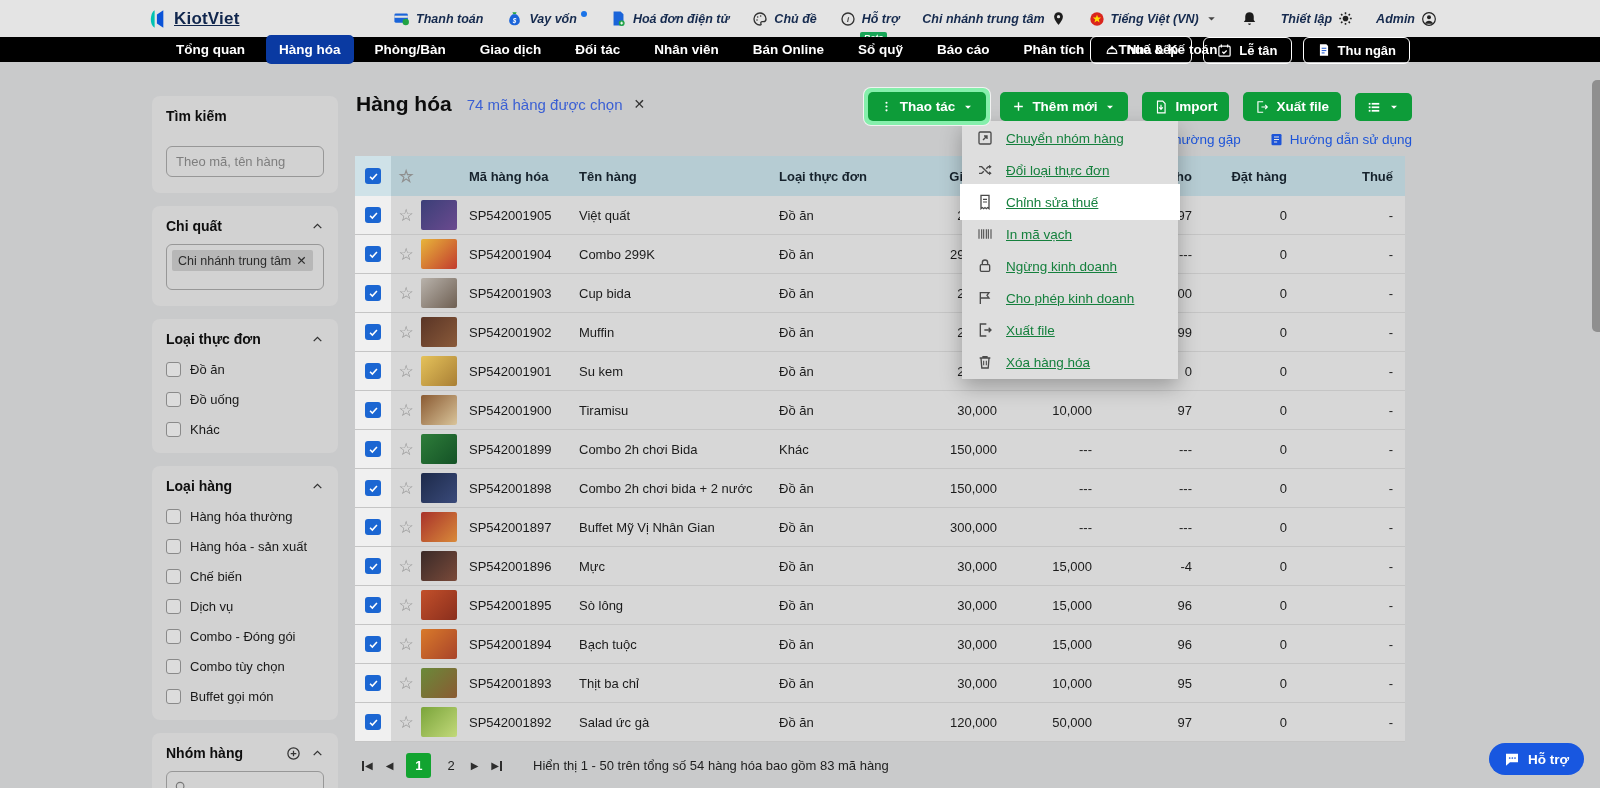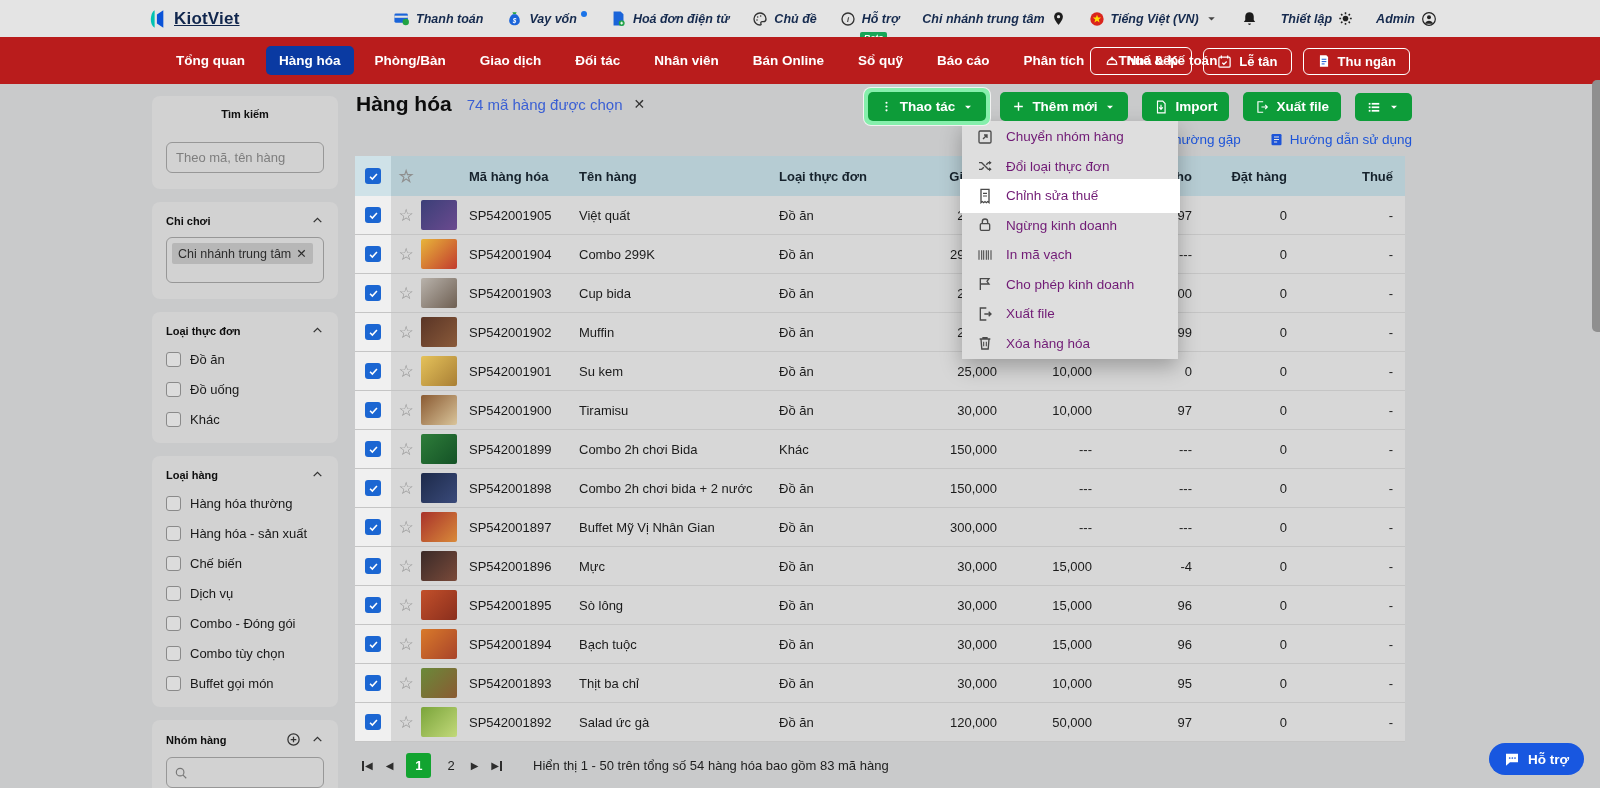--- a/index.html
+++ b/index.html
@@ -17,34 +17,34 @@
   .brand { margin-left:145px; display:flex; align-items:center; gap:7px; }
   .brand-name { font-size:17px; font-weight:bold; color:#10264d; letter-spacing:.2px;text-decoration:underline; }
   .topmenu { position:absolute; right:163px; display:flex; align-items:center; gap:23px; }
   .topitem { display:flex; align-items:center; gap:6px; font-size:12.5px; font-weight:bold;
     color:#152a4e; position:relative; cursor:pointer; white-space:nowrap;font-style:italic; }
   .beta-badge { position:absolute; left:20px; top:21px; background:#18a657; color:#fff;
     font-size:9px; font-weight:bold; padding:1px 4px; border-radius:2px; }
   .blue-dot { width:6px; height:6px; border-radius:50%; background:#1a73e8; margin:-10px 0 0 -2px; }
 
   
-  .navbar { position:absolute; top:37px; left:0; right:0; height:47px; background:#b91c1c;
+  .navbar { position:absolute; top:37px; left:0; right:0; height:25px; background:#000000;
     display:flex; align-items:center; z-index:5; }
   .tabs { margin-left:163px; display:flex; align-items:center; gap:8px; }
   .tab { color:#fff; font-size:13.5px; font-weight:bold; padding:7px 13px; border-radius:5px;
     cursor:pointer; white-space:nowrap; }
   .tab.active { background:#0a3aa2; }
   .quick-btns { position:absolute; right:190px; display:flex; gap:11px;align-items:flex-end; }
   .qbtn { display:flex; align-items:center; gap:7px; border:1.5px solid #ffffff; border-radius:6px;
     color:#fff; font-size:13px; font-weight:bold; padding:5px 13px; cursor:pointer; white-space:nowrap; }
 
   
   .sidebar { position:absolute; left:152px; top:96px; width:186px; }
   .card { background:#d2d2d2; border-radius:8px; padding:12px 14px 16px; margin-bottom:13px; }
-  .card-head { display:flex; align-items:center; font-size:11px; font-weight:bold; color:#0e0e0e;justify-content:center; }
+  .card-head { display:flex; align-items:center; font-size:14px; font-weight:bold; color:#0e0e0e; }
   .card-head .spacer { flex:1; }
   .side-input { margin-top:22px; width:100%; border:1px solid #979797; border-radius:6px;
     background:transparent; padding:7px 9px; font-size:13px; color:#555;
     font-family:"Liberation Sans",sans-serif; outline:none; }
   .side-input::placeholder { color:#7e7e7e; }
   .branch-box { margin-top:10px; border:1px solid #979797; border-radius:6px; min-height:46px; padding:5px; }
   .branch-tag { display:inline-flex; align-items:center; gap:5px; background:#b7b7b7; color:#2d2d2d;
     font-size:12.5px; padding:3px 6px; border-radius:2px; }
   .chk-row { display:flex; align-items:center; gap:9px; margin-top:15px; font-size:13px; color:#191919; cursor:pointer; }
   .chk { width:15px; height:15px; border:1.5px solid #8a8a8a; border-radius:3px; background:#dcdcdc; flex:0 0 auto; }
@@ -63,22 +63,22 @@
     font-weight:bold; border:none; border-radius:5px; padding:7px 12px; cursor:pointer;
     font-family:"Liberation Sans",sans-serif; white-space:nowrap; }
   .hl-wrap { background:#86efac; border-radius:7px; padding:4px; margin:-4px; box-shadow:0 0 0 1px #f2f2f2; }
 
   .links-row { position:absolute; top:132px; right:188px; display:flex; gap:28px; z-index:4; }
   .hlink { display:flex; align-items:center; gap:6px; color:#1d54d8; font-size:13.5px; cursor:pointer; }
 
   
   .dropdown { position:absolute; left:962px; top:121px; width:216px; background:#dedede;
     box-shadow:0 8px 20px rgba(0,0,0,.28); z-index:21; padding:1px 0; }
-  .mitem { height:29.5px; display:flex; align-items:center; gap:13px; padding:5px 15px;
-    font-size:13.5px; color:#701a75; cursor:pointer; }
+  .mitem { height:29.5px; display:flex; align-items:center; gap:13px; padding:16px 15px;
+    font-size:13.5px; color:#15803d; cursor:pointer;text-decoration:underline; }
   .mitem svg { color:#4a4a4a; flex:0 0 auto; }
   .mitem.hl { background:#ffffff; box-shadow:0 0 0 2px #ffffff; }
 
   
   .tablewrap { position:absolute; left:355px; top:156px; width:1050px; z-index:3; }
   .trow { display:grid;
     grid-template-columns:36px 30px 48px 100px 200px 150px 90px 95px 100px 95px 106px;
     align-items:center; }
   .thead { background:#b6ccd3; height:40px; font-size:13px; font-weight:bold; color:#16222c; }
   .thead .cell-check { background:#cfe2e8; }
@@ -389,21 +389,21 @@
 <div class="sidebar">
   <div class="card">
     <div class="card-head">
         <span>Tìm kiếm</span>
       </div>
     <input class="side-input" placeholder="Theo mã, tên hàng" style="">
   </div>
 
   <div class="card">
     <div class="card-head">
-      <span>Chi chơi</span>
+      <span>Chi quất</span>
       <span class="spacer"></span>
       <svg class="ic" width="13" height="13" style="color:#333">
           <use href="#chevron-up-icon"></use>
         </svg>
     </div>
     <div class="branch-box">
       <span class="branch-tag">
         <span>Chi nhánh trung tâm</span>
         <span style="cursor:pointer">✕</span>
       </span>
@@ -918,30 +918,30 @@
 
     <div class="mitem hl">
       <svg class="ic" width="16" height="16">
         <use href="#tax-receipt-icon"></use>
       </svg>
       <span>Chỉnh sửa thuế</span>
     </div>
 
     <div class="mitem">
       <svg class="ic" width="16" height="16">
+        <use href="#barcode-icon"></use>
+      </svg>
+      <span>In mã vạch</span>
+    </div>
+
+    <div class="mitem">
+      <svg class="ic" width="16" height="16">
         <use href="#lock-icon"></use>
       </svg>
       <span>Ngừng kinh doanh</span>
-    </div>
-
-    <div class="mitem">
-      <svg class="ic" width="16" height="16">
-        <use href="#barcode-icon"></use>
-      </svg>
-      <span>In mã vạch</span>
     </div>
 
     <div class="mitem">
       <svg class="ic" width="16" height="16">
         <use href="#flag-icon"></use>
       </svg>
       <span>Cho phép kinh doanh</span>
     </div>
 
     <div class="mitem">

